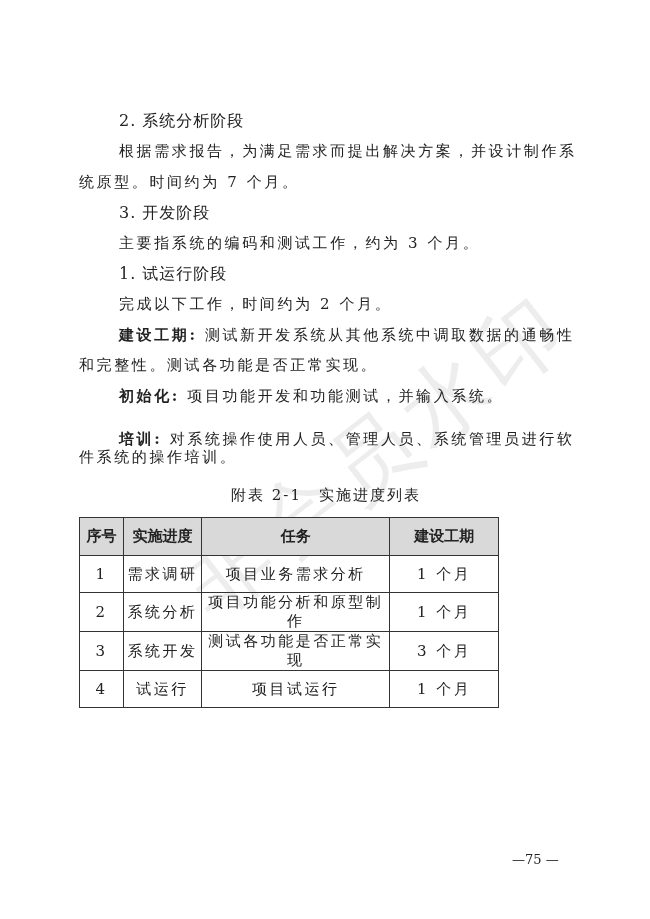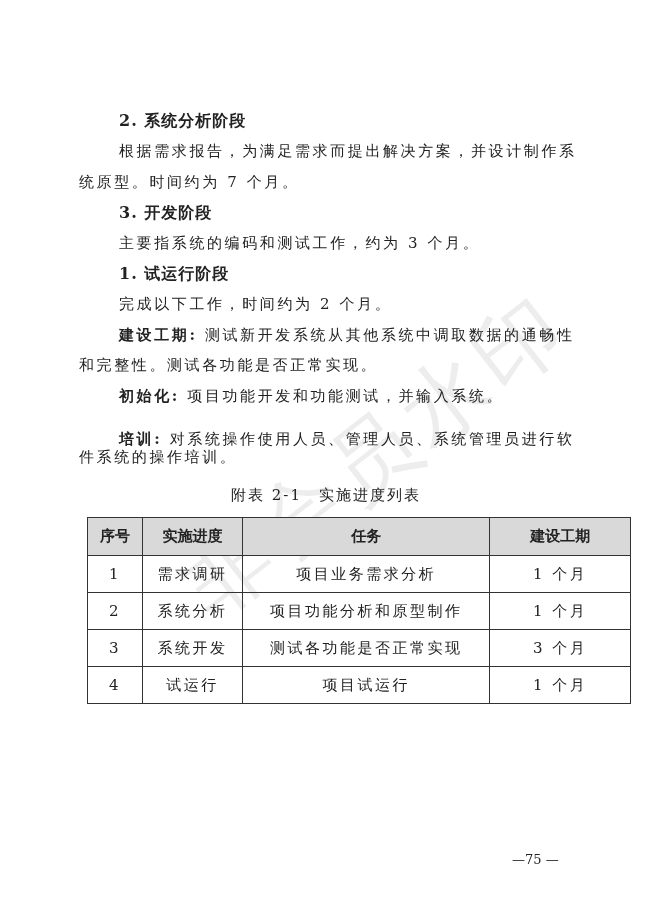--- a/index.html
+++ b/index.html
@@ -9,27 +9,26 @@
     }
     .watermark {
       position: absolute; left: 150px; top: 410px; width: 420px;
       transform: rotate(-38deg); transform-origin: center;
       font-family: "DejaVu Sans", sans-serif; font-size: 86px; color: rgba(0,0,0,0.07);
       letter-spacing: 6px; white-space: nowrap; pointer-events: none; z-index: 0;
     }
     .page { position: absolute; left: 79px; top: 0; width: 494px; z-index: 1; }
     .line { position: absolute; left: 0; font-size: 15px; white-space: nowrap; letter-spacing: 2.6px; }
     .indent { left: 40px; }
-    .heading { font-weight: bold; font-size: 16px; letter-spacing: 1px; }
+    .heading { font-weight: normal; font-size: 16px; letter-spacing: 1px; }
     .bold { font-weight: bold; }
     .caption { position: absolute; left: 0; width: 494px; text-align: center; top: 486px; font-size: 15px; letter-spacing: 2px; }
     table {
-      position: absolute; top: 517px; left: 0; width: 544px; border-collapse: collapse;
+      position: absolute; top: 517px; left: 0; width: 420px; border-collapse: collapse;
       font-size: 15px;
-      margin-left: 8px;
     }
     th, td { border: 1.3px solid #333; text-align: center; height: 36px; padding: 0; }
     th { background: #d9d9d9; font-family: "DejaVu Sans", sans-serif; font-weight: bold; height: 37px; }
     td { letter-spacing: 2.5px; }
     .pagenum { position: absolute; left: 512px; top: 852px; font-size: 13px; z-index: 1; }
   </style>
 </head>
 <body>
 
 <div class="watermark">非会员水印</div>

